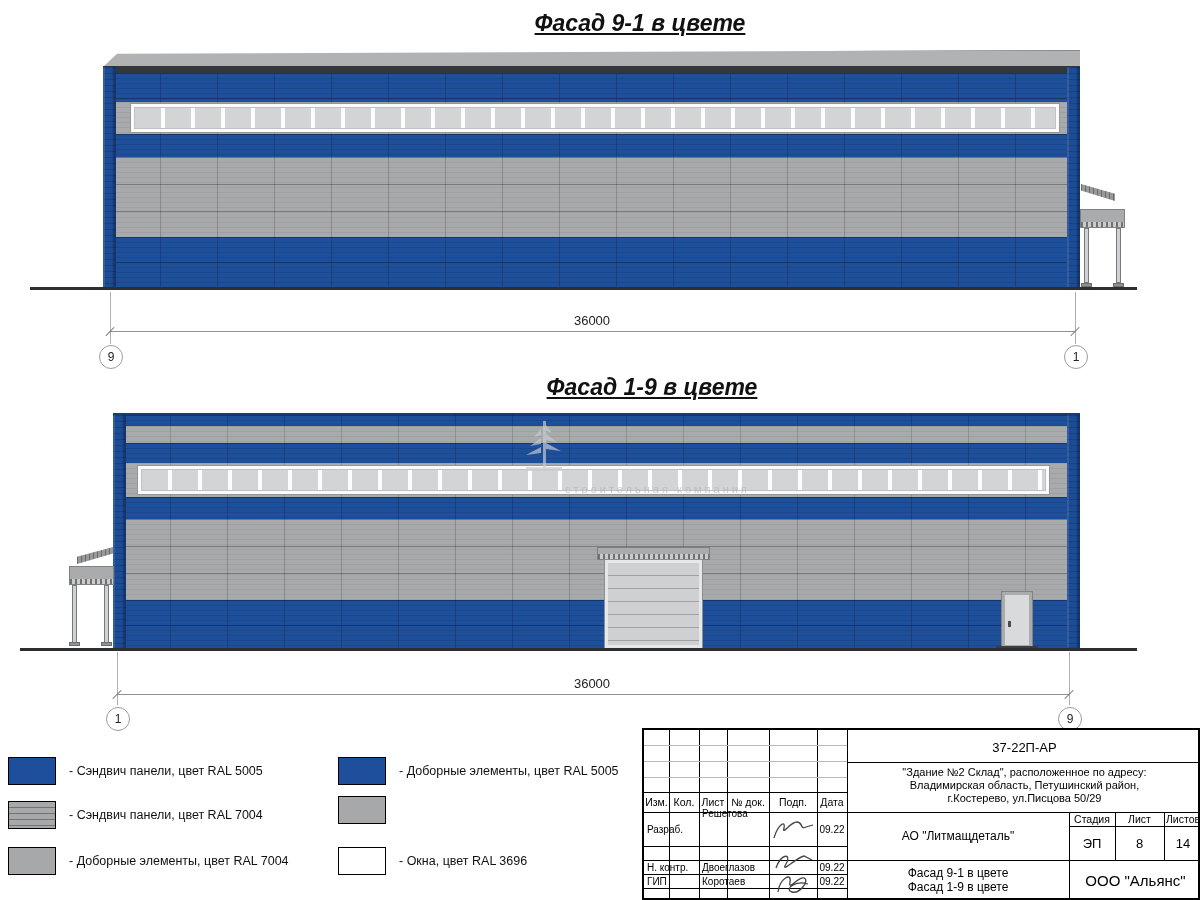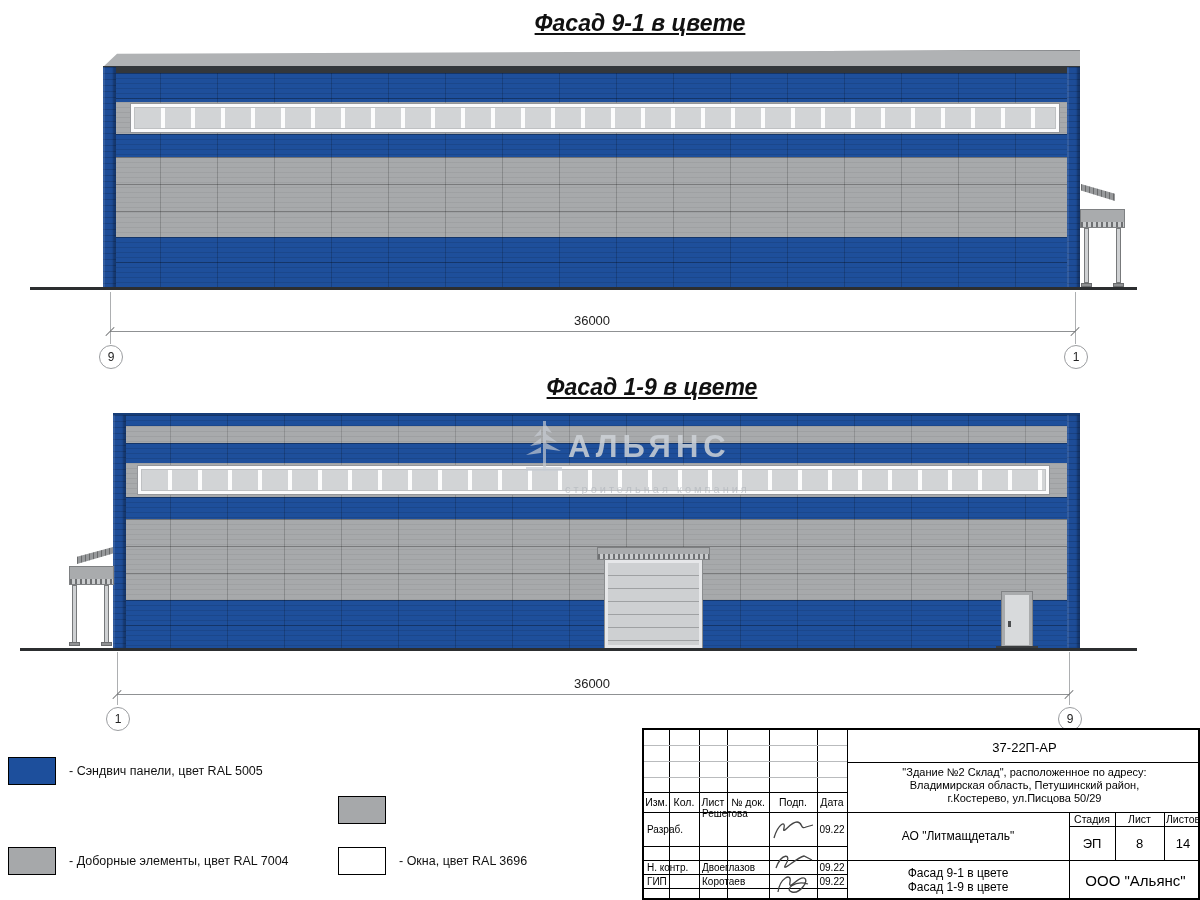--- a/index.html
+++ b/index.html
@@ -146,21 +146,20 @@
         <rect x="17" y="0" width="3" height="50"></rect>
         <polygon points="20,4 20,10 26,12"></polygon>
         <polygon points="20,13 20,19 31,21"></polygon>
         <polygon points="20,22 20,28 35,30"></polygon>
         <polygon points="15,8 15,14 8,16"></polygon>
         <polygon points="15,17 15,23 4,25"></polygon>
         <polygon points="15,26 15,32 0,34"></polygon>
         <polygon points="0,46 36,46 36,50 0,50"></polygon>
       </g>
     </svg>
-    <div class="wm-text" style="left:455px;top:16px">АЛЬЯНС</div>
     <div class="wm-sub" style="left:452px;top:70px">строительная компания</div>
 
     <div class="canopy" style="left:484px;top:134px;width:113px;height:13px">
       <div class="hatch"></div>
     </div>
     <div class="gate" style="left:492px;top:147px;width:97px;height:88px"></div>
 
     <div class="door" style="left:889px;top:179px;width:30px;height:56px">
       <div class="door-handle"></div>
     </div>
@@ -184,23 +183,31 @@
   <div class="tick" style="left:111px;top:694px"></div>
   <div class="tick" style="left:1063px;top:694px"></div>
   <div class="dimlabel" style="left:492px;top:676px;width:200px">36000</div>
   <div class="axis" style="left:106px;top:707px">1</div>
   <div class="axis" style="left:1058px;top:707px">9</div>
 
   <div class="leg-item" style="left:8px;top:757px;width:320px">
     <span class="swatch sw-blue"></span>
     <span class="leg-label">- Сэндвич панели, цвет RAL 5005</span>
   </div>
+  <div class="leg-item" style="left:8px;top:801px;width:320px">
+    <span class="swatch sw-gray-ribbed"></span>
+    <span class="leg-label">- Сэндвич панели, цвет RAL 7004</span>
+  </div>
   <div class="leg-item" style="left:8px;top:847px;width:320px">
     <span class="swatch sw-gray"></span>
     <span class="leg-label">- Доборные элементы, цвет RAL 7004</span>
+  </div>
+  <div class="leg-item" style="left:338px;top:757px;width:300px">
+    <span class="swatch sw-blue"></span>
+    <span class="leg-label">- Доборные элементы, цвет RAL 5005</span>
   </div>
   <div class="leg-item" style="left:338px;top:796px;width:300px">
     <span class="swatch sw-gray"></span>
   </div>
   <div class="leg-item" style="left:338px;top:847px;width:300px">
     <span class="swatch sw-white"></span>
     <span class="leg-label">- Окна, цвет RAL 3696</span>
   </div>
 
   <div class="tblock" style="left:642px;top:728px;width:558px;height:172px">

